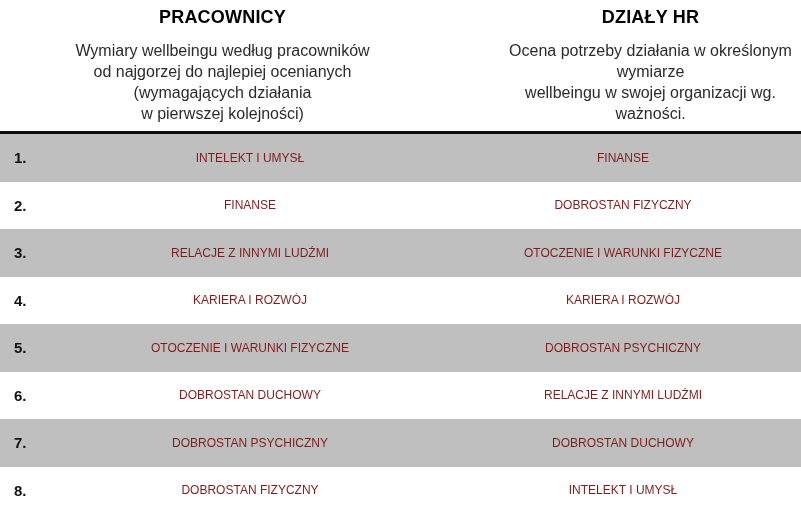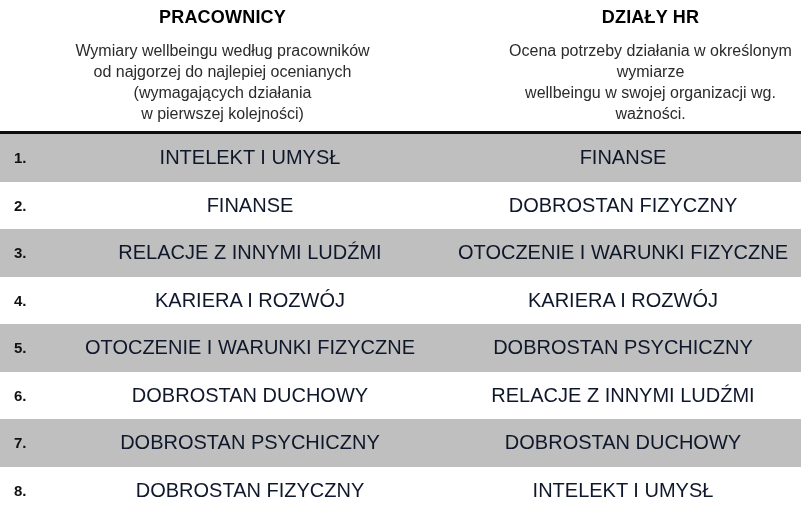--- a/index.html
+++ b/index.html
@@ -52,22 +52,22 @@
   .row.shaded { background: #bfbfbf; }
   .cell { overflow: hidden; white-space: nowrap; }
   .cell.rank {
     padding-left: 14px;
     font-size: 15px;
     font-weight: bold;
     color: #111111;
   }
   .cell.item {
     text-align: center;
-    font-size: 20px;
-    color: #0f172a;
+    font-size: 12px;
+    color: #7f1d1d;
   }
 </style>
 </head>
 <body>
 
 <div class="page">
 
   <div class="header">
     <div class="header-col right">
       <div class="col-title">PRACOWNICY</div>

